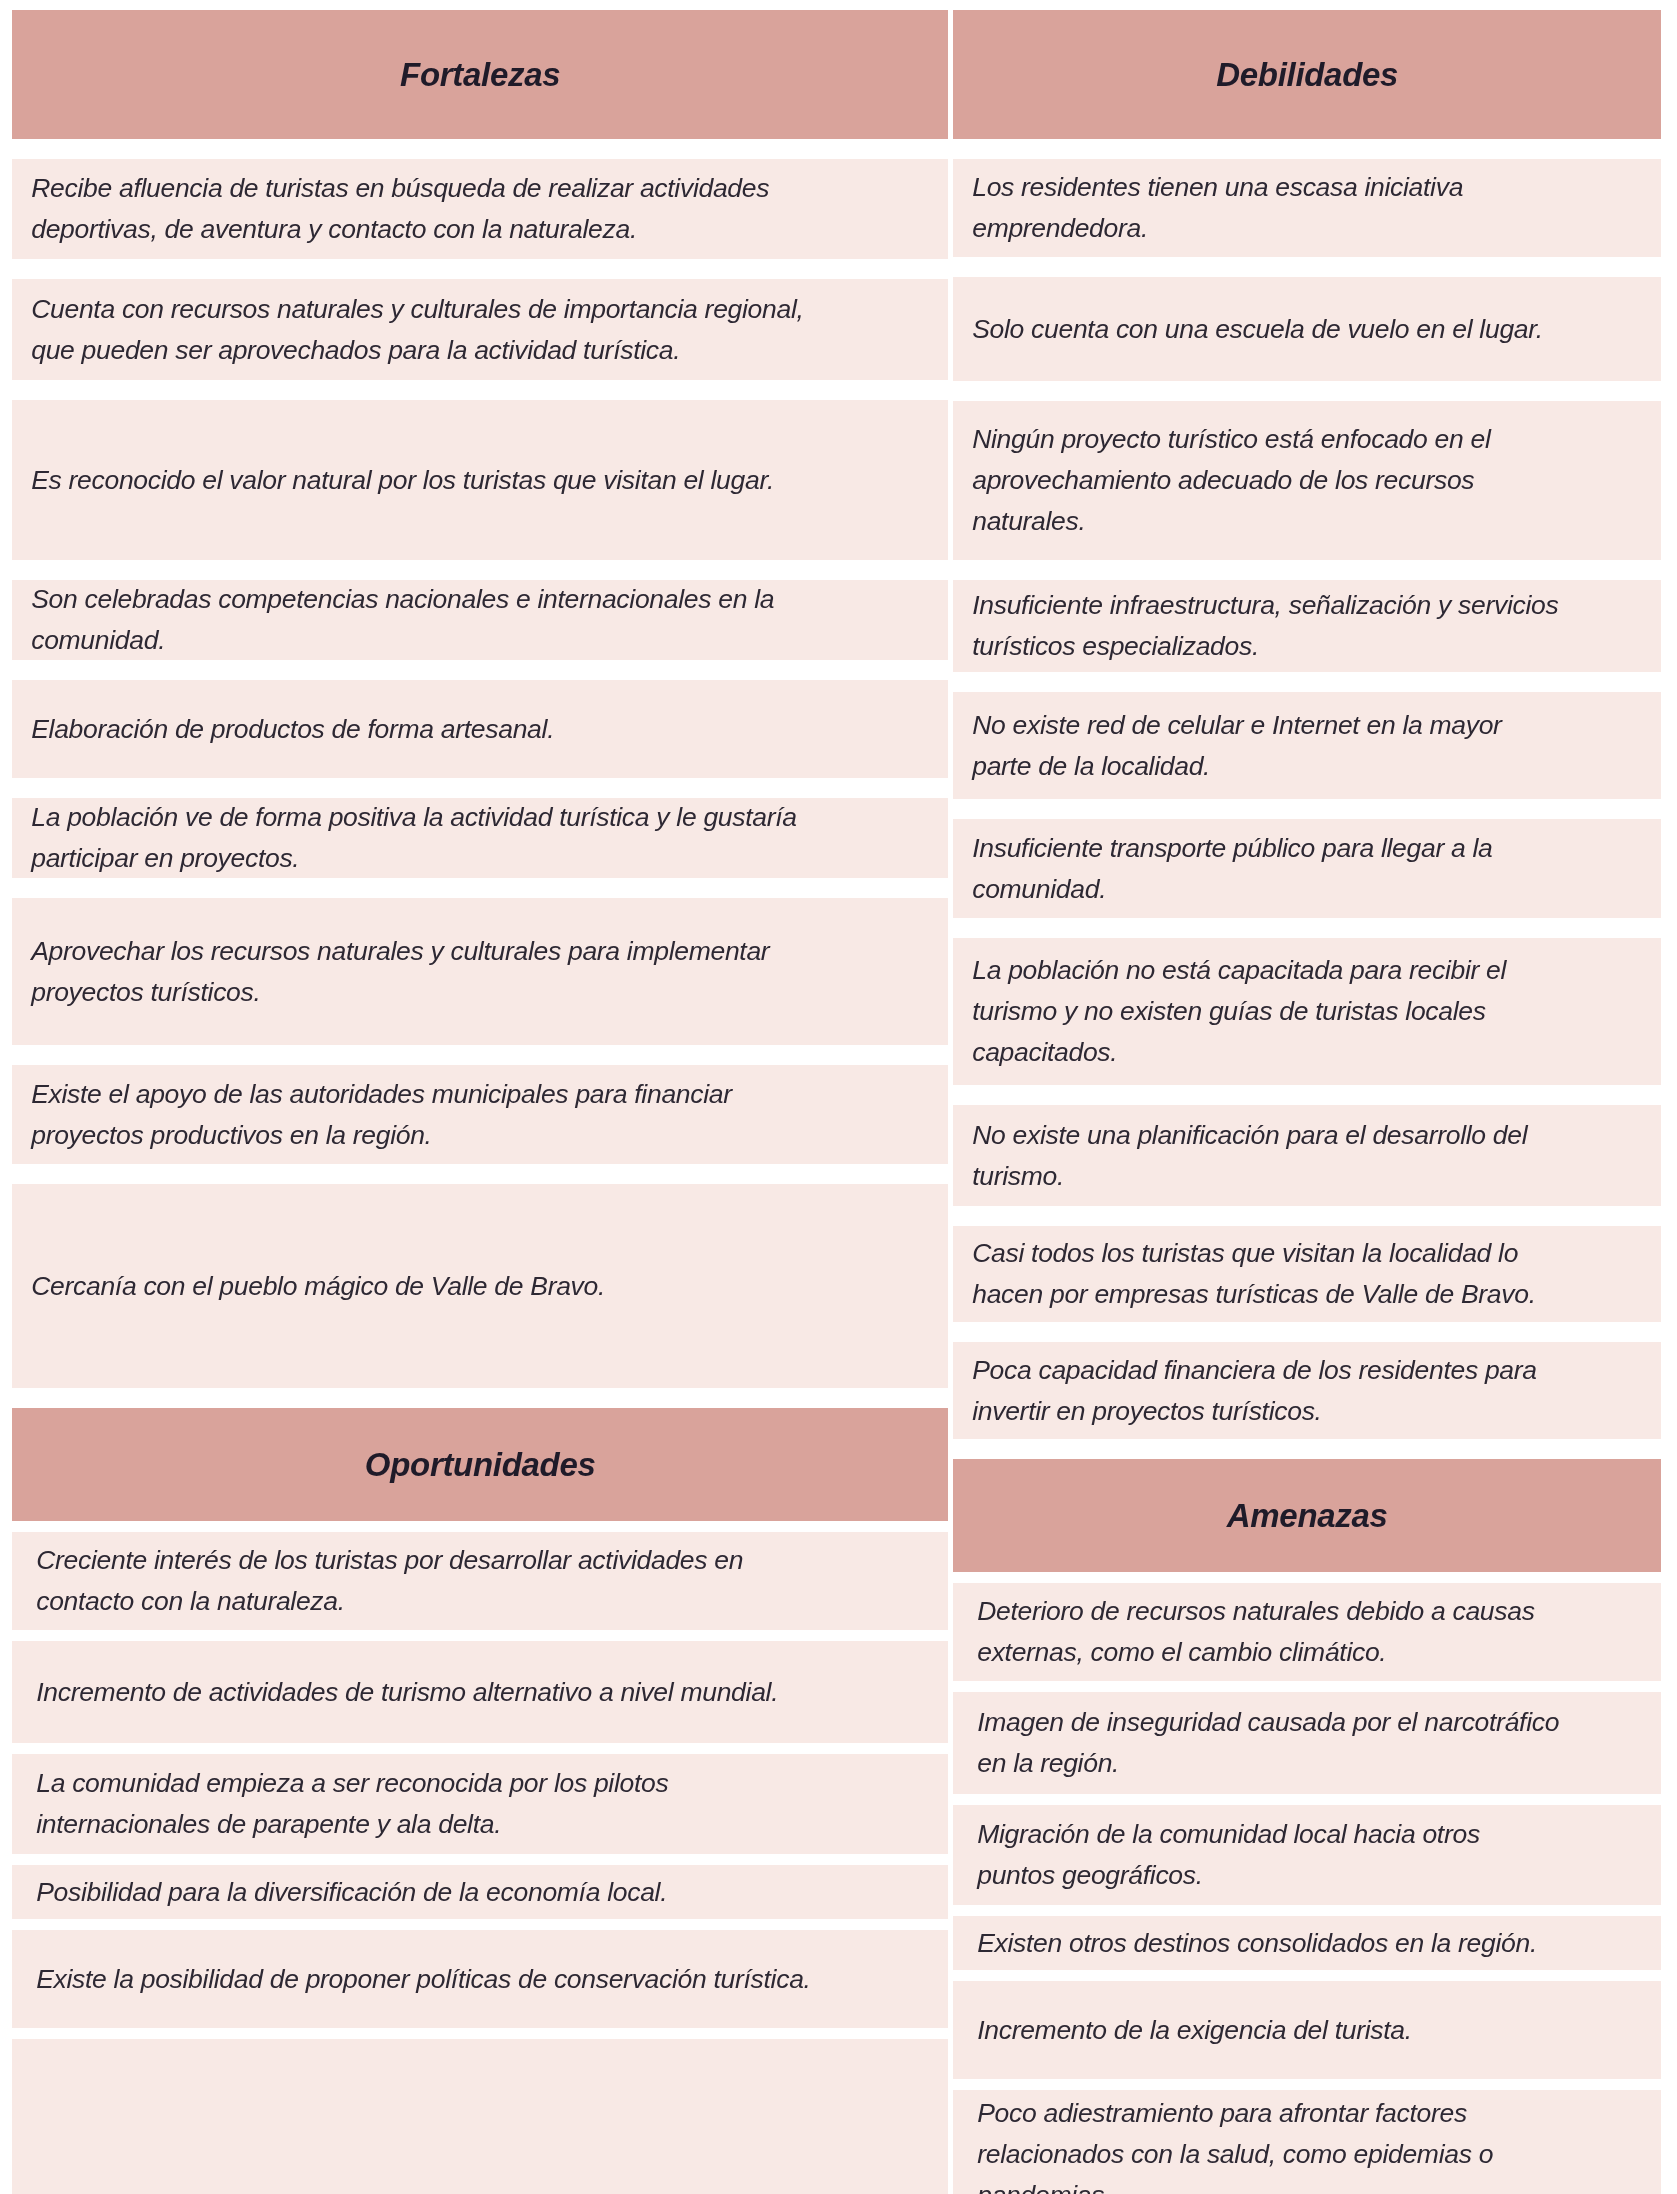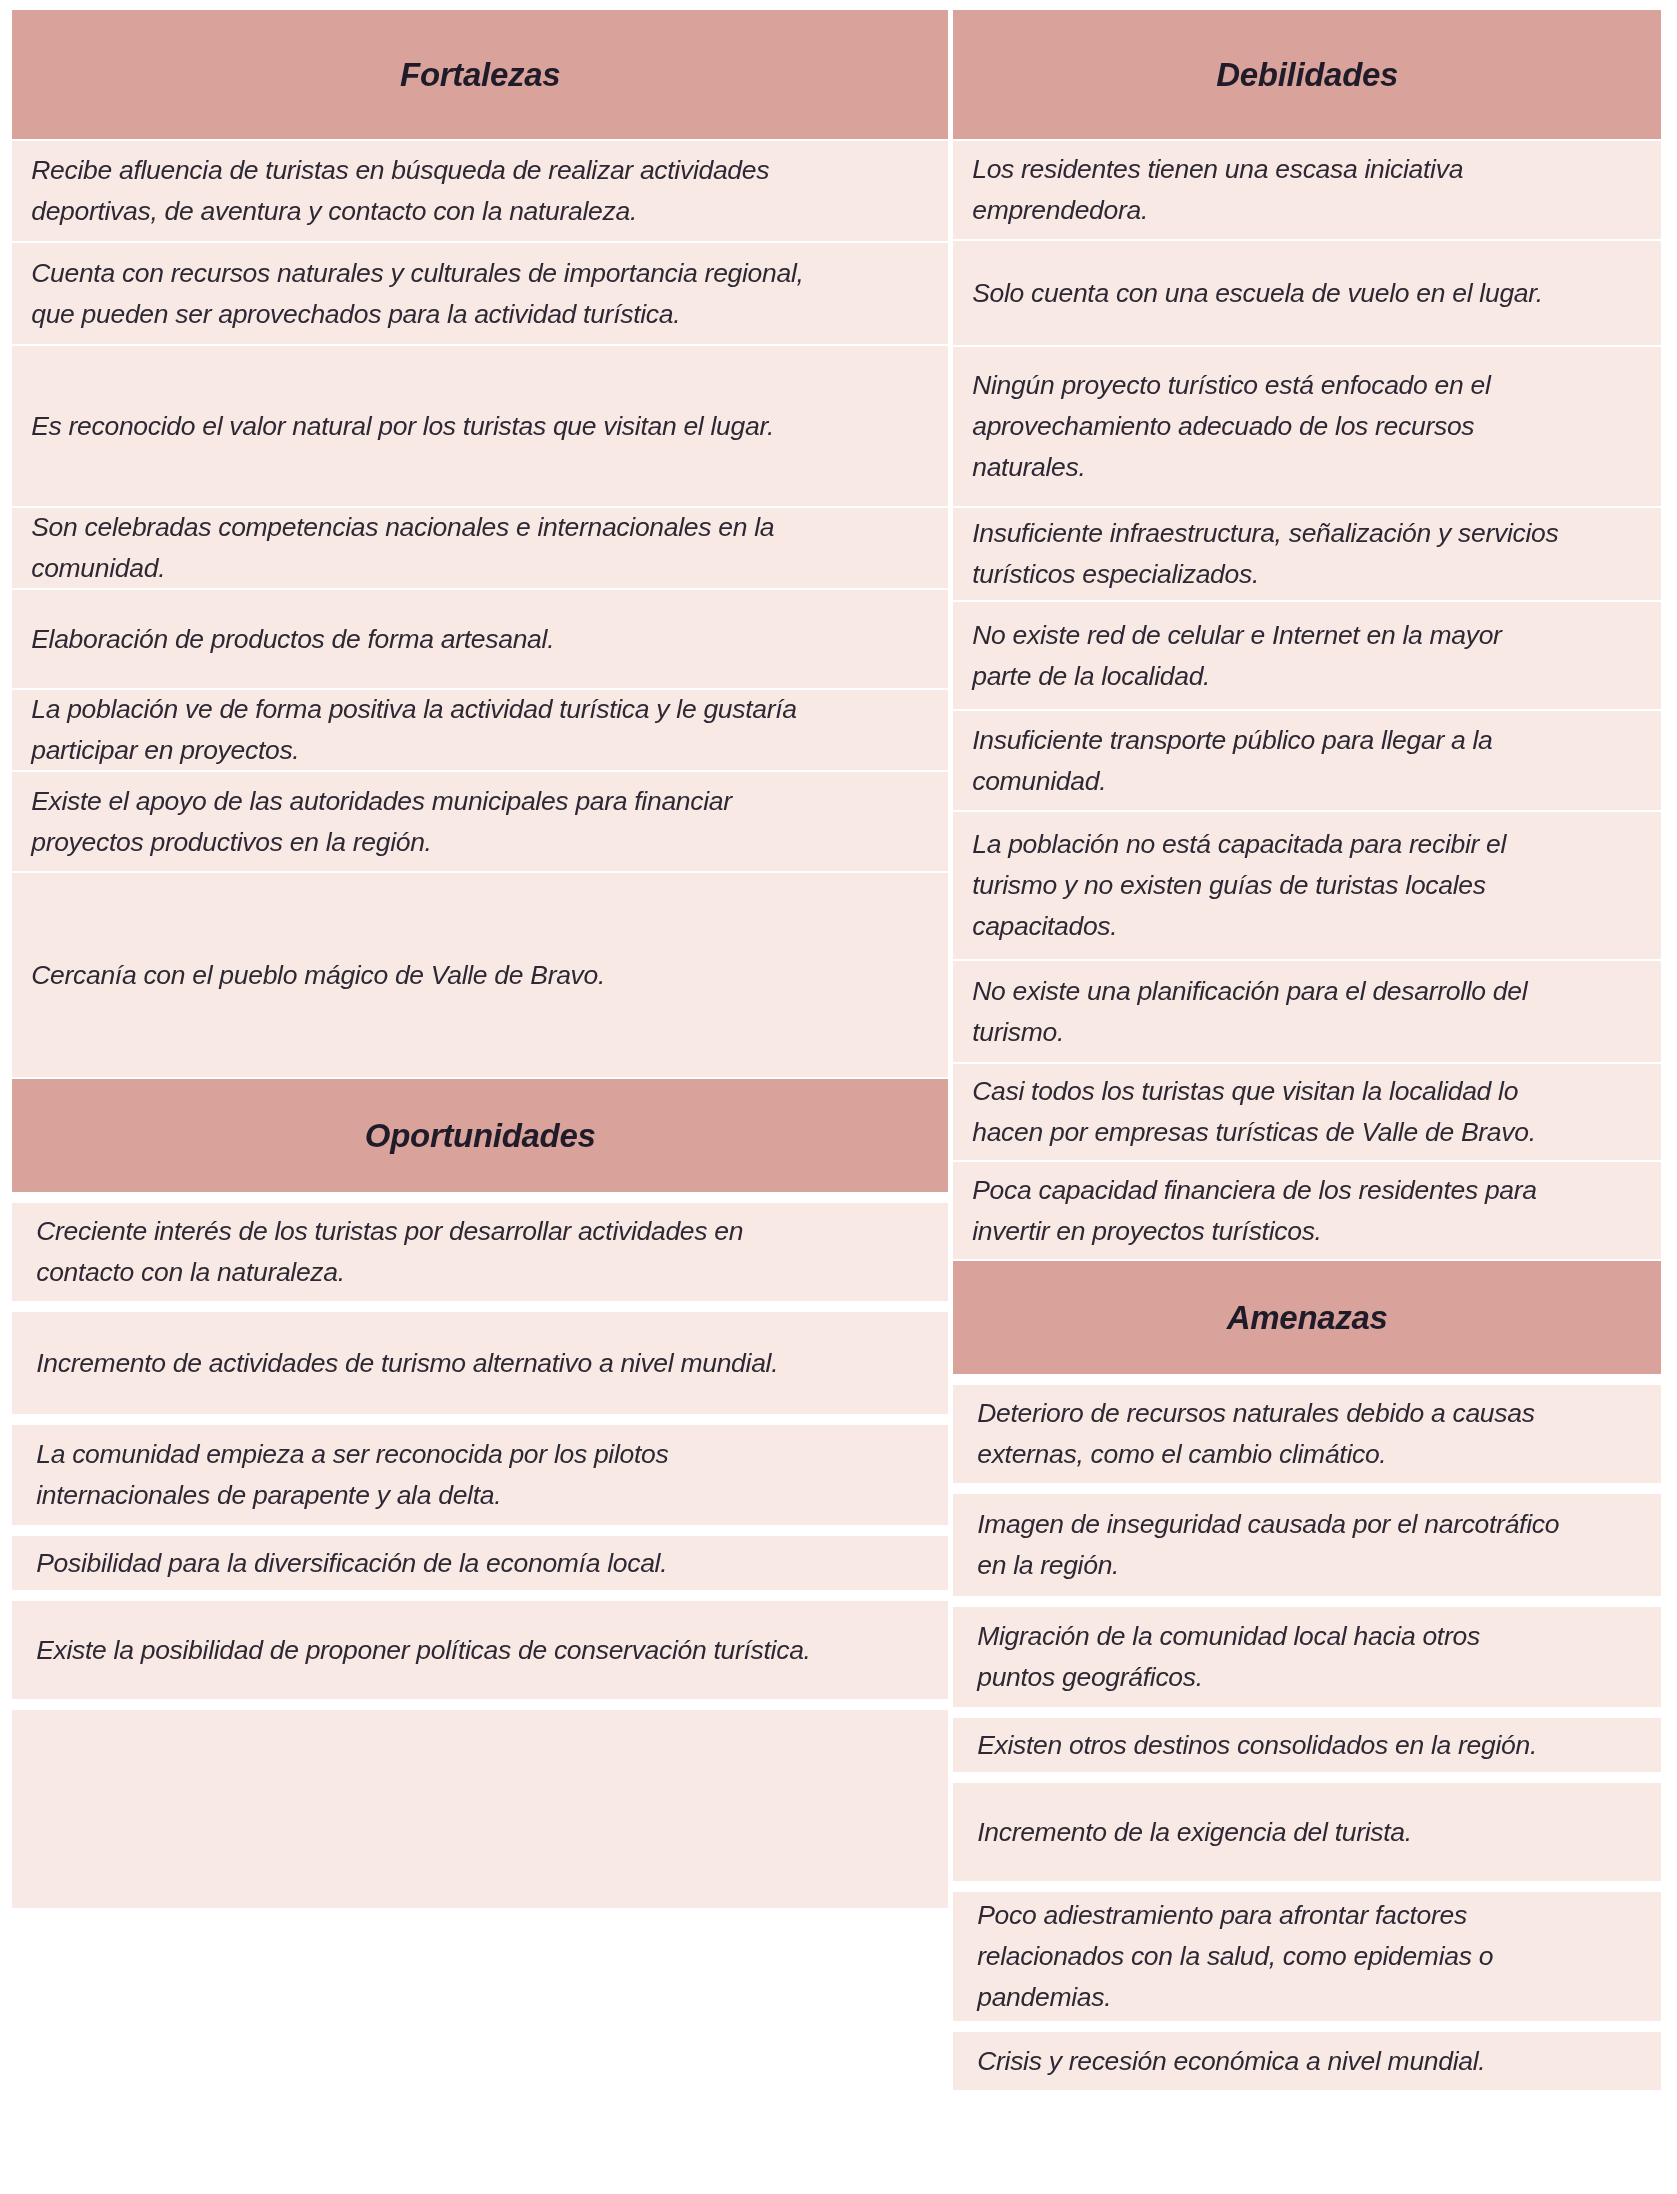--- a/index.html
+++ b/index.html
@@ -45,40 +45,42 @@
     box-sizing: border-box;
     padding: 0 9.5px 0 19px;
     font-size: 26.5px;
     line-height: 41px;
     letter-spacing: -0.3px;
     white-space: pre-line;
     overflow: hidden;
     flex: none;
     color: var(--body-text, #2d2833);
   }
-  .g1 { margin-top: 2px; }   
+  .g1 { margin-top: 20px; }   
   .g2 { margin-top: 11px; padding-left: 24px; }   
 </style>
 </head>
 <body style="background: rgb(255, 255, 255);">
 
 <div class="swot-table">
 
   <div class="swot-col">
     <div class="hdr">Fortalezas</div>
     <div class="cell g1" style="height:100px">Recibe afluencia de turistas en búsqueda de realizar actividades
 deportivas, de aventura y contacto con la naturaleza.</div>
     <div class="cell g1" style="height:101px">Cuenta con recursos naturales y culturales de importancia regional,
 que pueden ser aprovechados para la actividad turística.</div>
     <div class="cell g1" style="height:160px">Es reconocido el valor natural por los turistas que visitan el lugar.</div>
     <div class="cell g1" style="height:80px">Son celebradas competencias nacionales e internacionales en la
 comunidad.</div>
     <div class="cell g1" style="height:98px">Elaboración de productos de forma artesanal.</div>
     <div class="cell g1" style="height:80px">La población ve de forma positiva la actividad turística y le gustaría
 participar en proyectos.</div>
+    <div class="cell g1" style="height:147px">Aprovechar los recursos naturales y culturales para implementar
+proyectos turísticos.</div>
     <div class="cell g1" style="height:99px">Existe el apoyo de las autoridades municipales para financiar
 proyectos productivos en la región.</div>
     <div class="cell g1" style="height:204px">Cercanía con el pueblo mágico de Valle de Bravo.</div>
 
     <div class="hdr g1" style="height:113px">Oportunidades</div>
     <div class="cell g2" style="height:98px">Creciente interés de los turistas por desarrollar actividades en
 contacto con la naturaleza.</div>
     <div class="cell g2" style="height:102px">Incremento de actividades de turismo alternativo a nivel mundial.</div>
     <div class="cell g2" style="height:100px">La comunidad empieza a ser reconocida por los pilotos
 internacionales de parapente y ala delta.</div>

